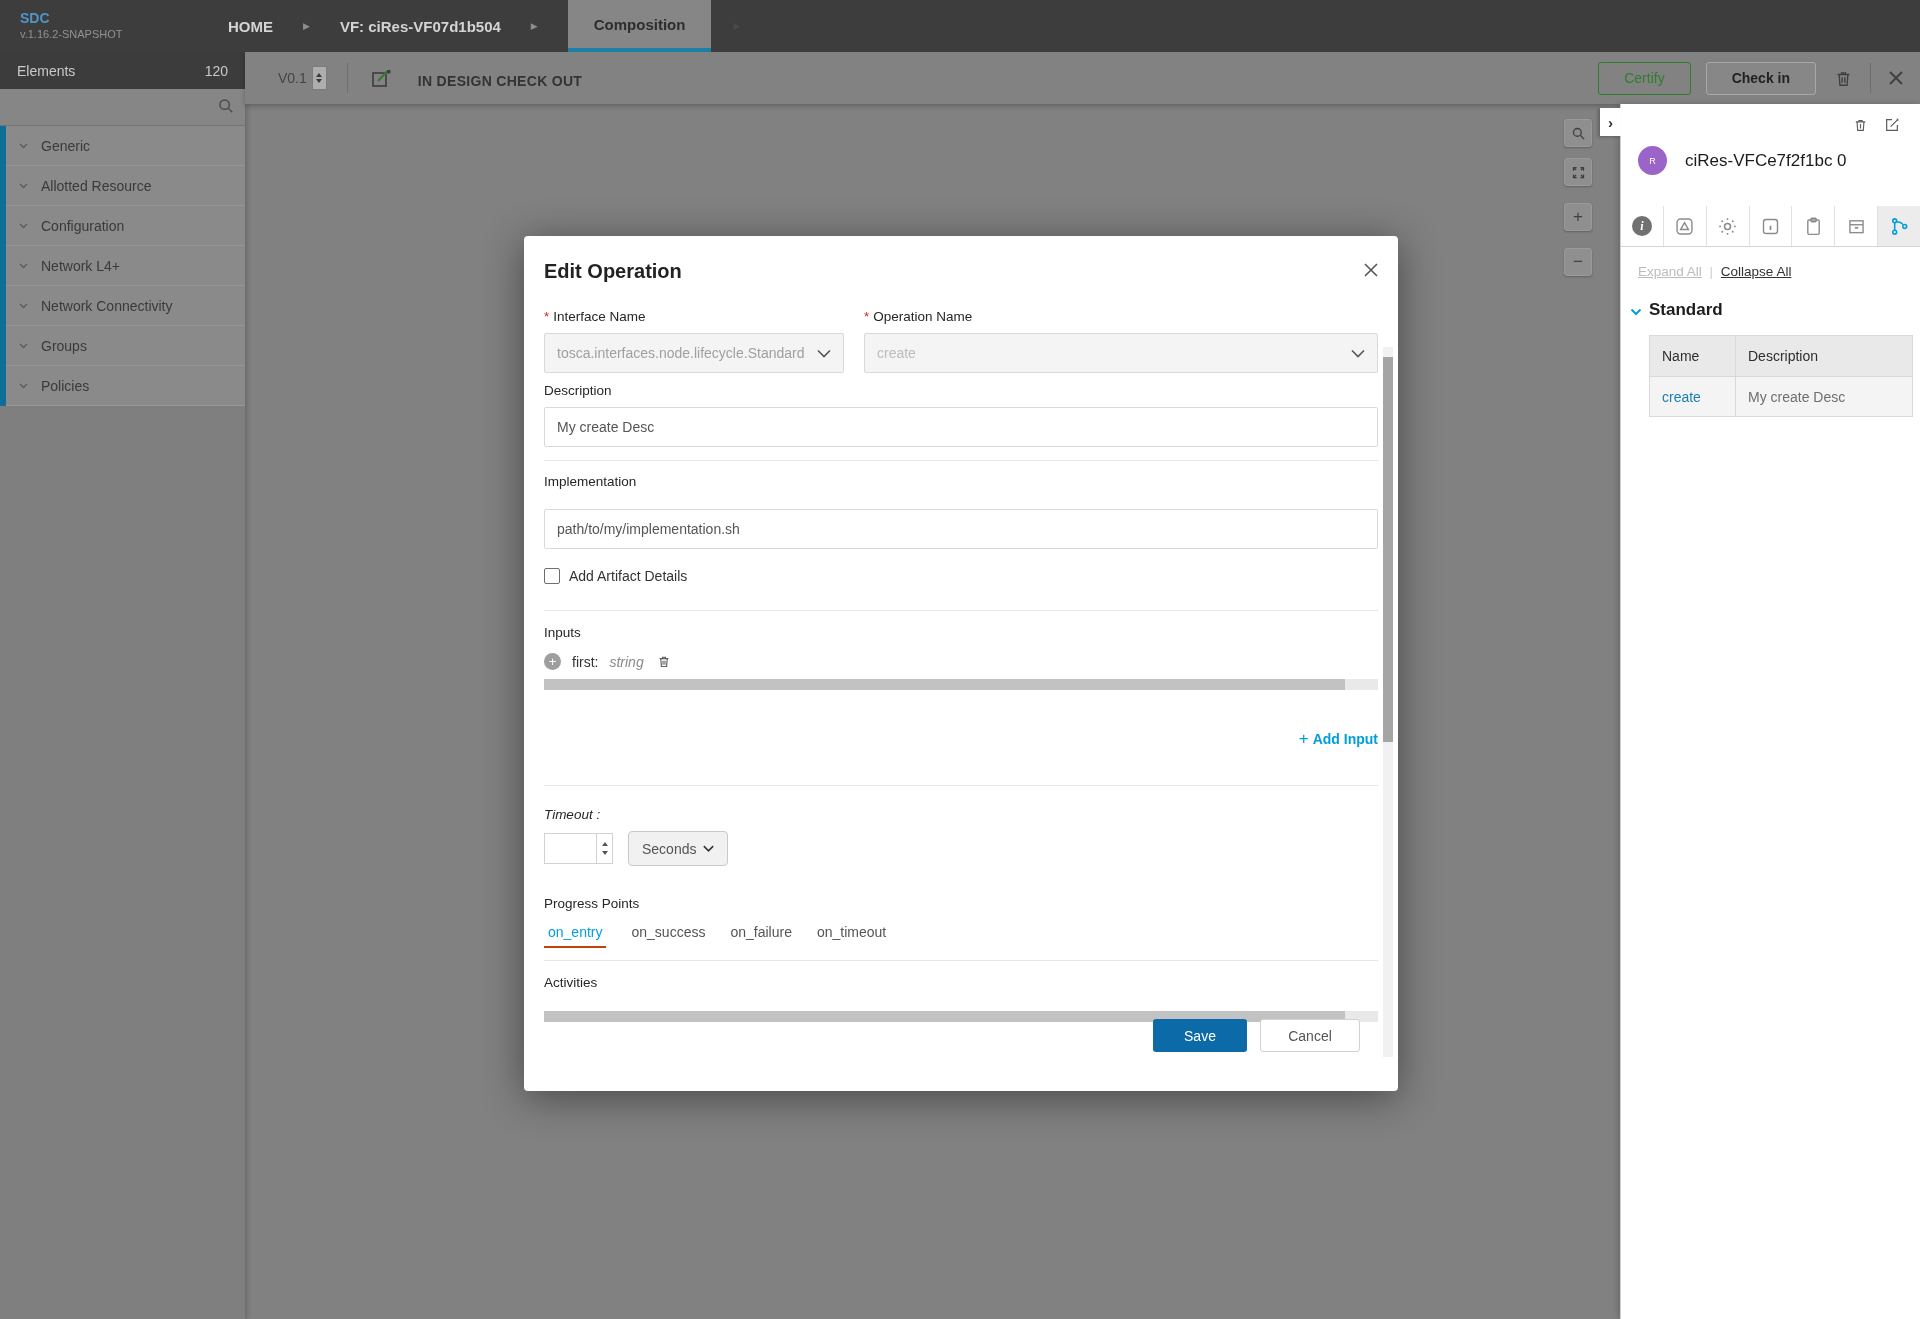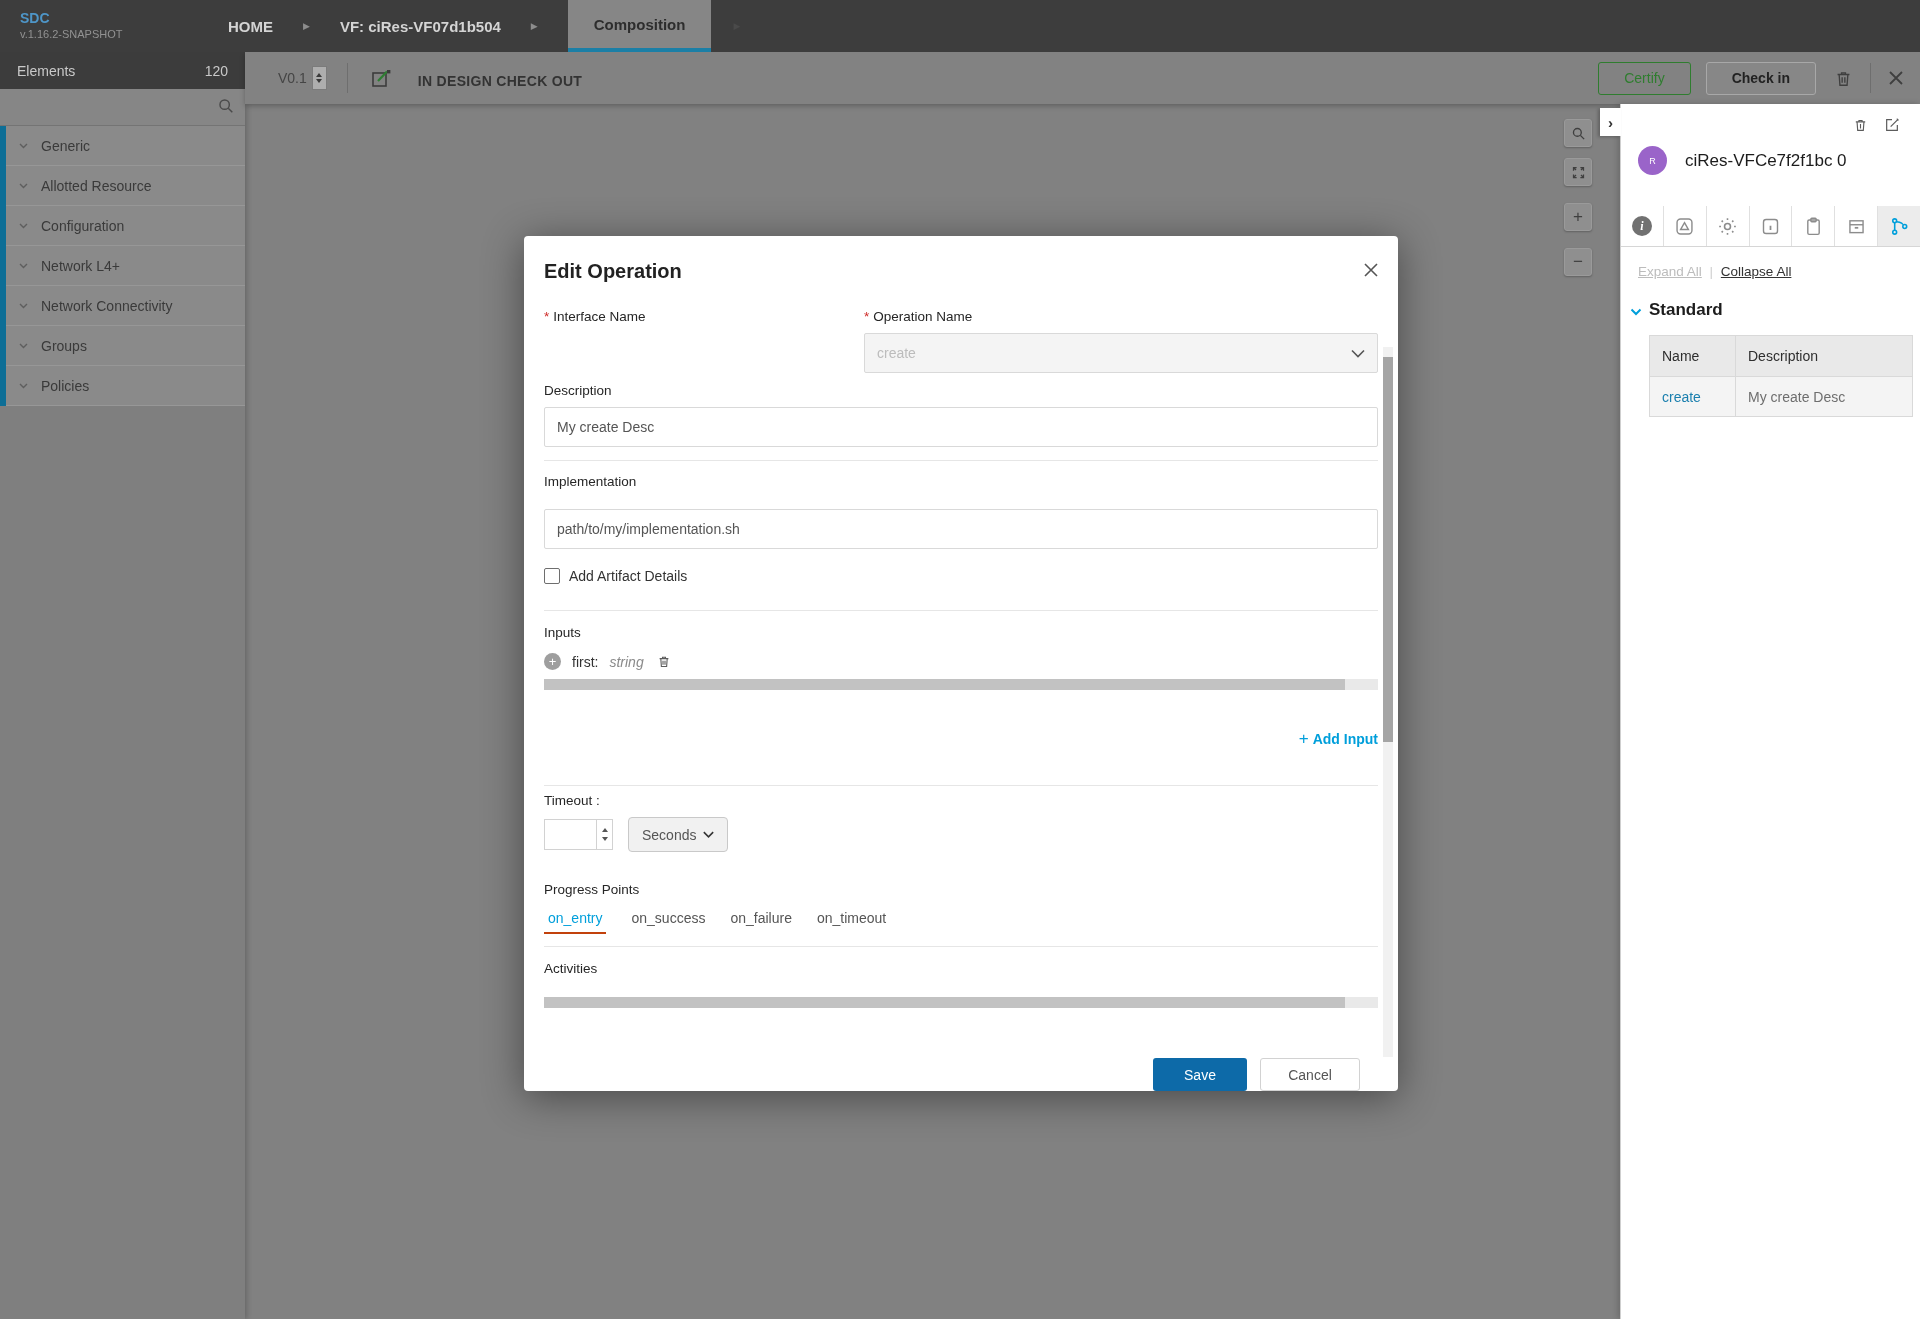--- a/index.html
+++ b/index.html
@@ -140,21 +140,21 @@
     font-size:13px; outline:none; font-family:inherit; }
   .spin { width:17px; height:31px; border:1px solid #d2d2d2; background:#fff; display:flex;
     flex-direction:column; align-items:center; justify-content:center; gap:3px; cursor:pointer; }
   .sec-btn { margin-left:15px; height:35px; padding:0 13px; background:#f1f1f1; border:1px solid #c9c9c9;
     border-radius:4px; font-size:14px; color:#555; display:flex; align-items:center; gap:7px; cursor:pointer; }
   .ptabs { display:flex; gap:25px; margin-top:13px; font-size:14px; }
   .ptab { color:#555; padding-bottom:6px; cursor:pointer; }
   .ptab.active { color:#009fdb; border-bottom:2px solid #c2410c; padding-left:4px; padding-right:4px; }
   .m-vscroll { position:absolute; right:5px; top:64px; width:10px; height:710px; background:#f1f1f1; }
   .m-vscroll .vthumb { position:absolute; top:10px; left:0; width:10px; height:385px; background:#a5a5a5; cursor:pointer; }
-  .m-foot { position:absolute; bottom:0; left:0; right:0; height:72px; display:flex; align-items:flex-end;
+  .m-foot { position:absolute; bottom:0; left:0; right:0; height:72px; display:flex; align-items:flex-start;
     justify-content:flex-end; gap:13px; padding-right:38px; }
   .btn-save { width:94px; height:33px; background:#0d6aa8; color:#fff; border:none; border-radius:3px;
     font-size:14px; cursor:pointer; font-family:inherit; }
   .btn-cancel { width:100px; height:33px; background:#fff; color:#555; border:1px solid #d2d2d2;
     border-radius:3px; font-size:14px; cursor:pointer; font-family:inherit; }
 
   svg { display:block; }
 </style>
 </head>
 <body>
@@ -407,20 +407,26 @@
           <path d="M1 1 L13 13 M13 1 L1 13"></path>
         </svg>
     </span>
   </div>
   <div class="m-body">
     <div class="frow">
       <div class="fcol-l">
         <div class="flabel">
           <span class="req">*</span><span>Interface Name</span>
         </div>
+        <div class="sel">
+          <span class="sel-val-1">tosca.interfaces.node.lifecycle.Standard</span>
+          <svg width="14" height="9" viewBox="0 0 14 9" fill="none" stroke="#555" stroke-width="1.6">
+              <path d="M1 1.5 L7 7.5 L13 1.5"></path>
+            </svg>
+        </div>
       </div>
       <div class="fcol-r">
         <div class="flabel">
           <span class="req">*</span><span>Operation Name</span>
         </div>
         <div class="sel">
           <span class="sel-val-2">create</span>
           <svg width="14" height="9" viewBox="0 0 14 9" fill="none" stroke="#555" stroke-width="1.6">
               <path d="M1 1.5 L7 7.5 L13 1.5"></path>
             </svg>
@@ -463,21 +469,21 @@
     <div class="hscroll">
       <div class="thumb"></div>
     </div>
 
     <div class="add-input">
       <span class="plus">+</span><span>Add Input</span>
     </div>
 
     <hr class="mdivider" style="margin-top:36px;">
 
-    <div class="sec-label" style="margin-top:7px;">Timeout :</div>
+    <div class="sec-label" style="margin-top:21px;font-style:italic;">Timeout :</div>
     <div class="timeout-row">
       <div class="tnum-wrap">
         <input class="tnum" style="">
         <div class="spin">
           <div class="tri-up" style="border-bottom-color:#555;"></div>
           <div class="tri-down" style="border-top-color:#555;"></div>
         </div>
       </div>
       <div class="sec-btn">
         <span>Seconds</span>

